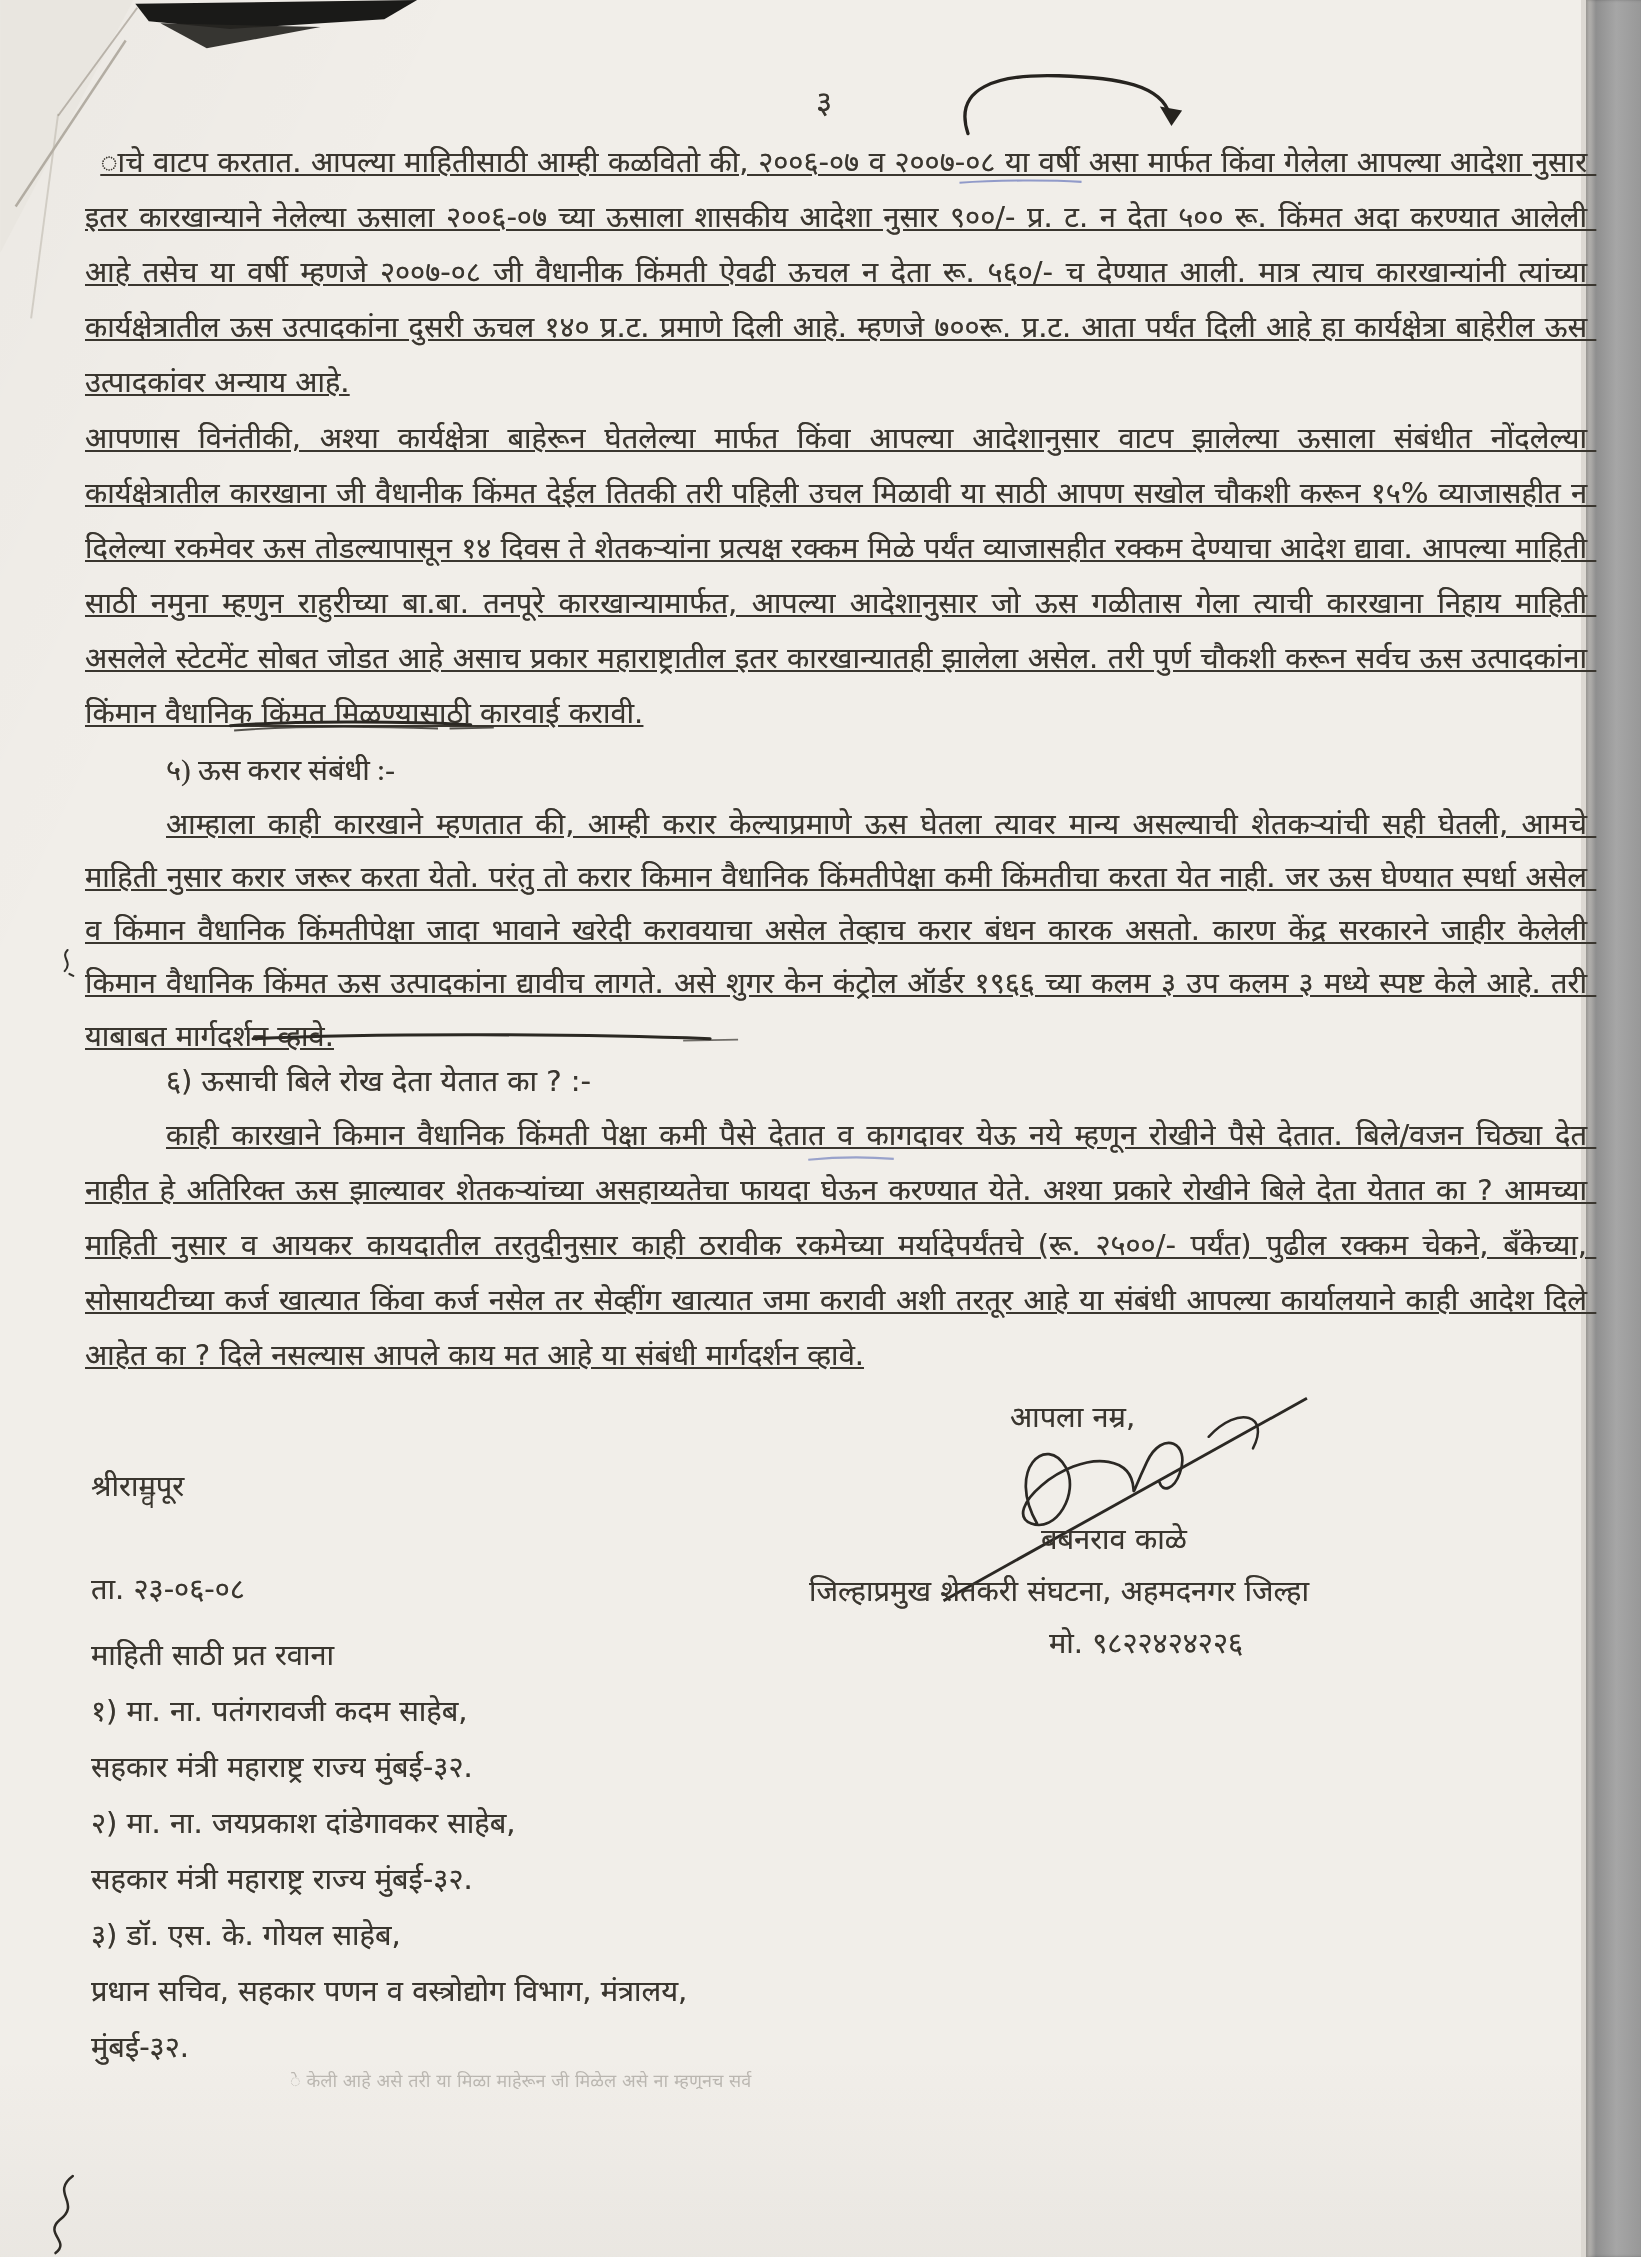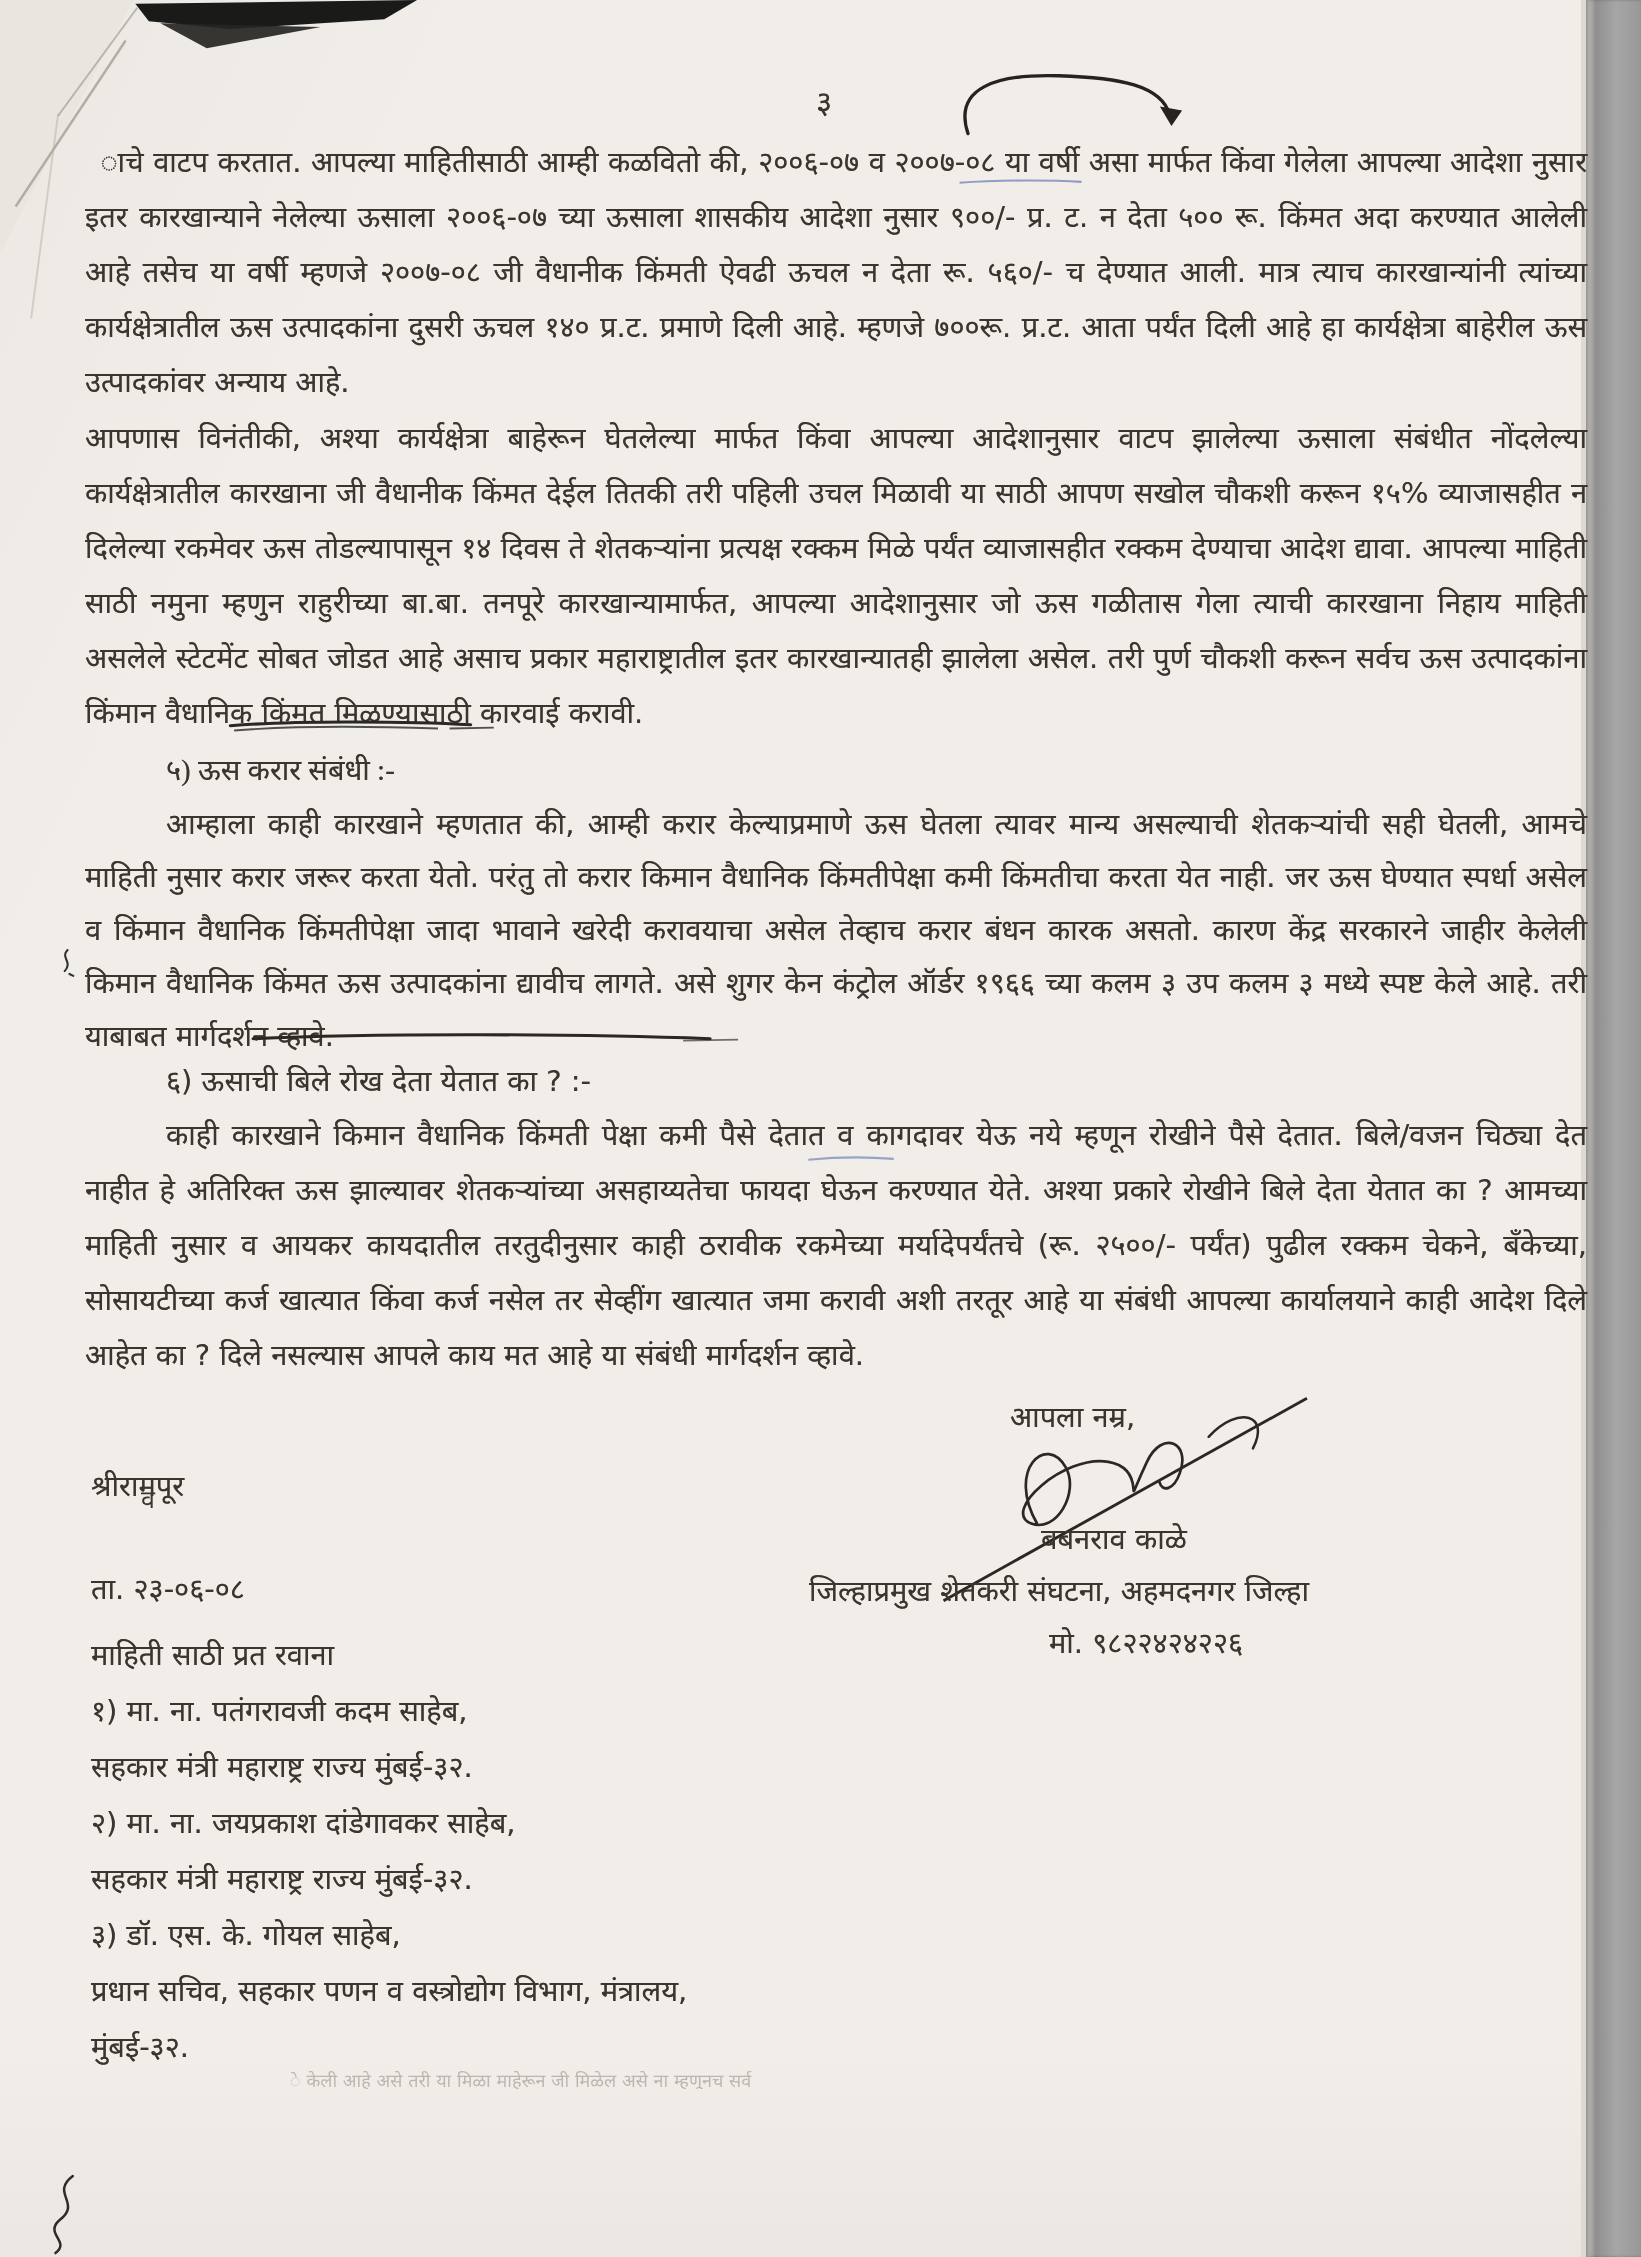--- a/index.html
+++ b/index.html
@@ -19,20 +19,21 @@
     font-size:29px;
     line-height:55px;
     color:#3a362f;
     text-shadow:0 0 0.5px rgba(46,41,34,0.55);
     white-space:pre-wrap;
   }
   .para{
     left:85px;
     width:1502px;
     text-align:justify;
+    text-decoration:underline;
   }
   .p-indent-sm{text-indent:15.4px;}
   .p-indent{text-indent:81px;}
   .heading{
     left:166px;
     width:869px;
     text-align:left;
     font-weight:bold;
     font-weight:normal;
   }

